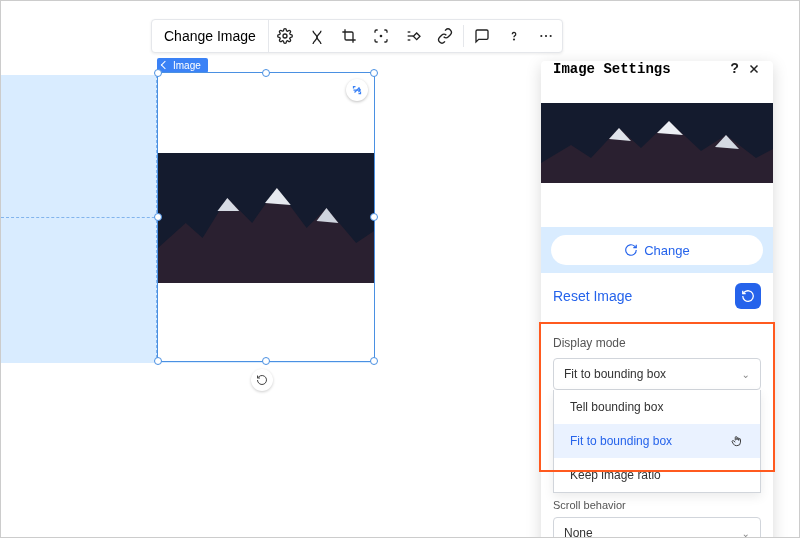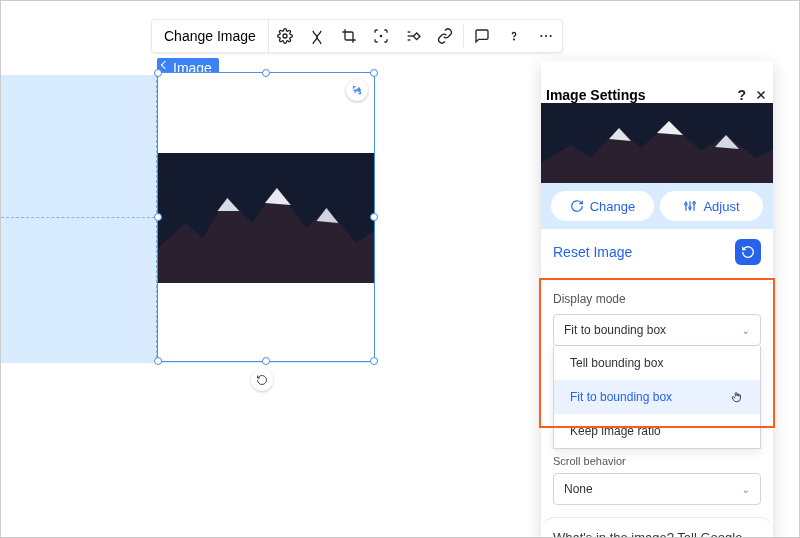--- a/index.html
+++ b/index.html
@@ -63,21 +63,21 @@
     color: #222;
   }
   .toolbar .sep { width:1px; height:22px; background:#e5e7eb; margin:0 2px; }
 
   
   .badge {
     position: absolute;
     left: 156px; top: 57px;
     background: #3b82f6;
     color: #fff;
-    font-size: 14px;
+    font-size: 10px;
     padding: 2px 7px 2px 16px;
     border-radius: 2px;
     cursor: pointer;
   }
   .badge::before {
     content: "";
     position: absolute;
     left: 5px; top: 4px;
     width: 5px; height: 5px;
     border-left: 1.5px solid #fff;
@@ -125,31 +125,31 @@
   .panel {
     position: absolute;
     right: 26px; top: 60px;
     width: 232px;
     background: #fff;
     border-radius: 4px;
     box-shadow: 0 4px 16px rgba(0,0,0,.15);
     padding-bottom: 12px;
   }
   .panel-header {
-    display:flex; align-items:flex-end; justify-content:space-between;
-    padding: 0 5px; height: 42px;
-    font-weight:600; font-size:14px;
+    display:flex; align-items:flex-start; justify-content:space-between;
+    padding: 0 12px; height: 42px;
+    font-weight:600; font-size:14px;font-family:Liberation Mono, monospace;
   }
   .panel-header .right { display:flex; gap:8px; align-items:center; }
   .panel-header .right span { cursor:pointer; color:#222; }
   .panel .preview {
     height: 80px; background:#0f1628; position:relative; overflow:hidden;
   }
   .panel .action-row {
-    display:flex; gap:6px; padding:8px 10px; background:#d9ecff;
+    display:flex; gap:6px; padding:8px 10px; background:#d9ecff;margin-top:44px;
   }
   .panel .pill {
     flex:1; background:#fff; border-radius:18px; height:30px;
     display:flex; align-items:center; justify-content:center; gap:6px;
     color:#2563eb; font-size:13px; font-weight:500; cursor:pointer;
   }
   .panel .reset-row {
     display:flex; justify-content:space-between; align-items:center;
     padding:10px 12px 14px 12px; border-bottom:1px solid #e5e7eb;
   }
@@ -316,31 +316,20 @@
   </div>
 
   <div class="action-row">
     <div class="pill">
       <svg width="14" height="14" viewBox="0 0 24 24" fill="none" stroke="currentColor" stroke-width="2">
           <path d="M21 12a9 9 0 1 1-3-6.7L21 8"></path>
           <path d="M21 3v5h-5"></path>
         </svg>
       <span>Change</span>
     </div>
-    <div class="pill">
-      <svg width="14" height="14" viewBox="0 0 24 24" fill="none" stroke="currentColor" stroke-width="2">
-          <line x1="5" y1="4" x2="5" y2="20"></line>
-          <line x1="12" y1="4" x2="12" y2="20"></line>
-          <line x1="19" y1="4" x2="19" y2="20"></line>
-          <circle cx="5" cy="9" r="2" fill="#fff"></circle>
-          <circle cx="12" cy="15" r="2" fill="#fff"></circle>
-          <circle cx="19" cy="7" r="2" fill="#fff"></circle>
-        </svg>
-      <span>Adjust</span>
-    </div>
   </div>
 
   <div class="reset-row">
     <span class="link">Reset Image</span>
     <span class="undo">
       <svg width="14" height="14" viewBox="0 0 24 24" fill="none" stroke="currentColor" stroke-width="2.2">
           <path d="M3 12a9 9 0 1 0 3-6.7L3 8"></path>
           <path d="M3 3v5h5"></path>
         </svg>
     </span>

